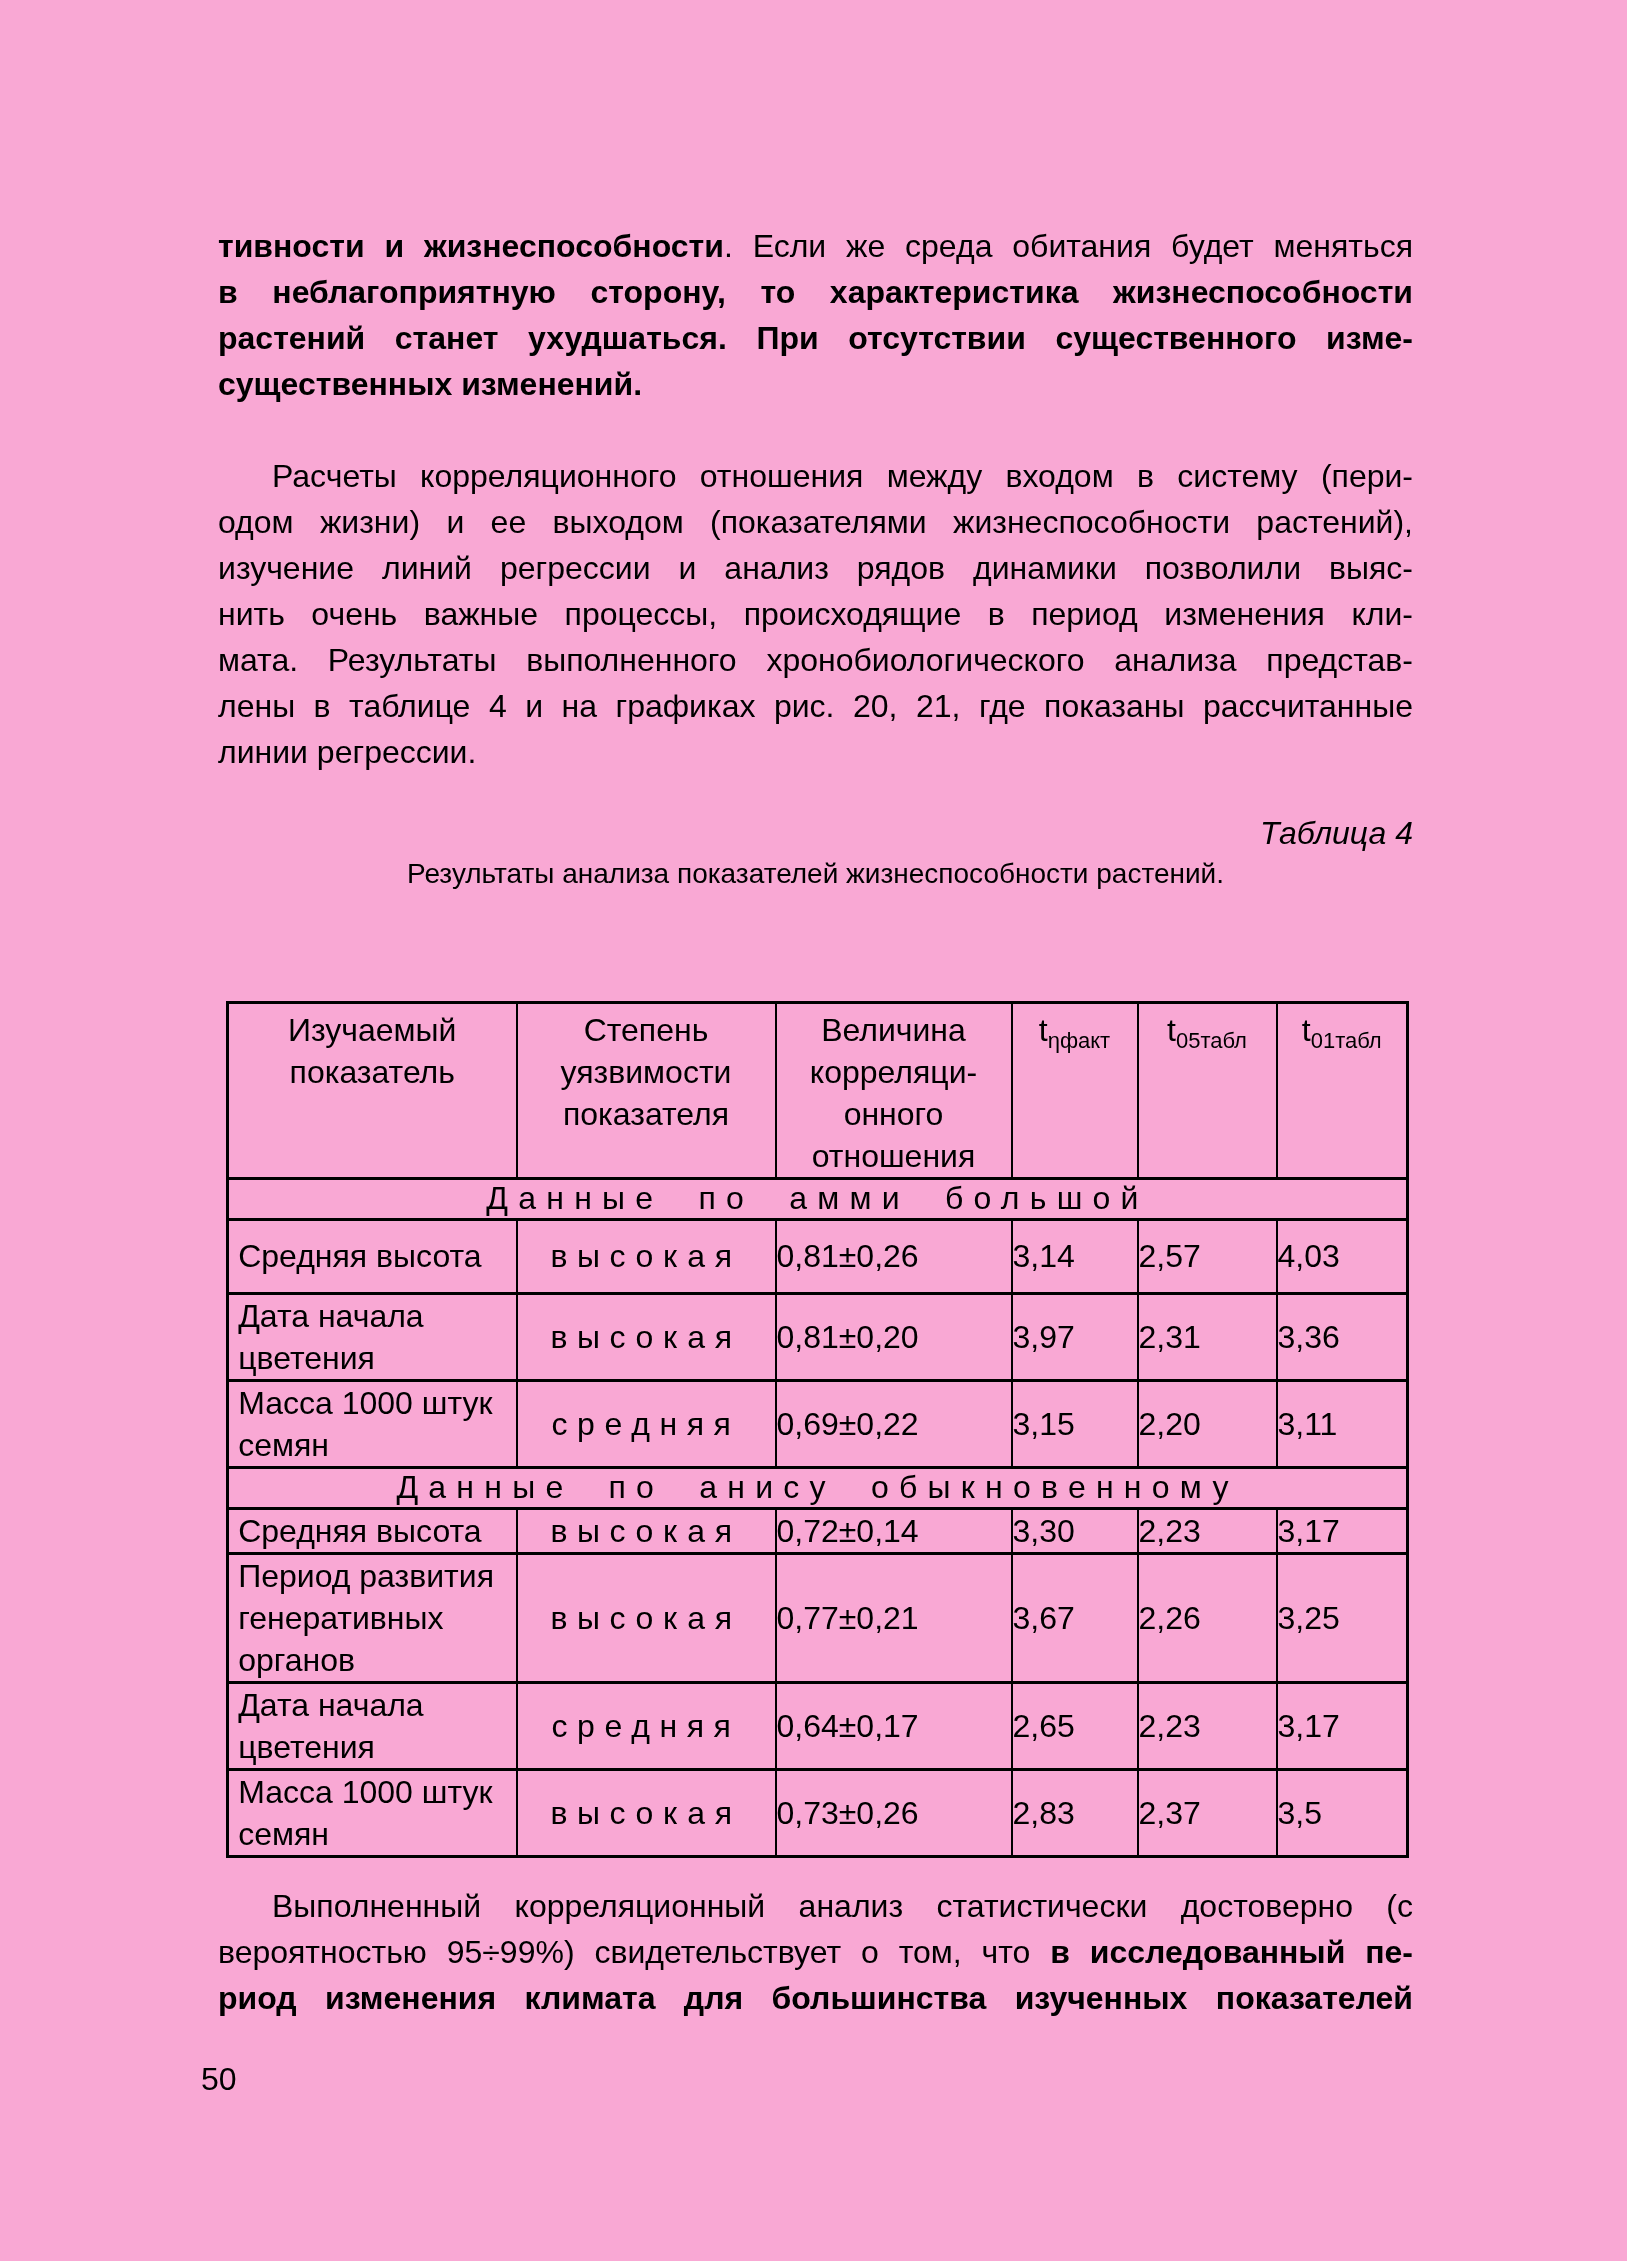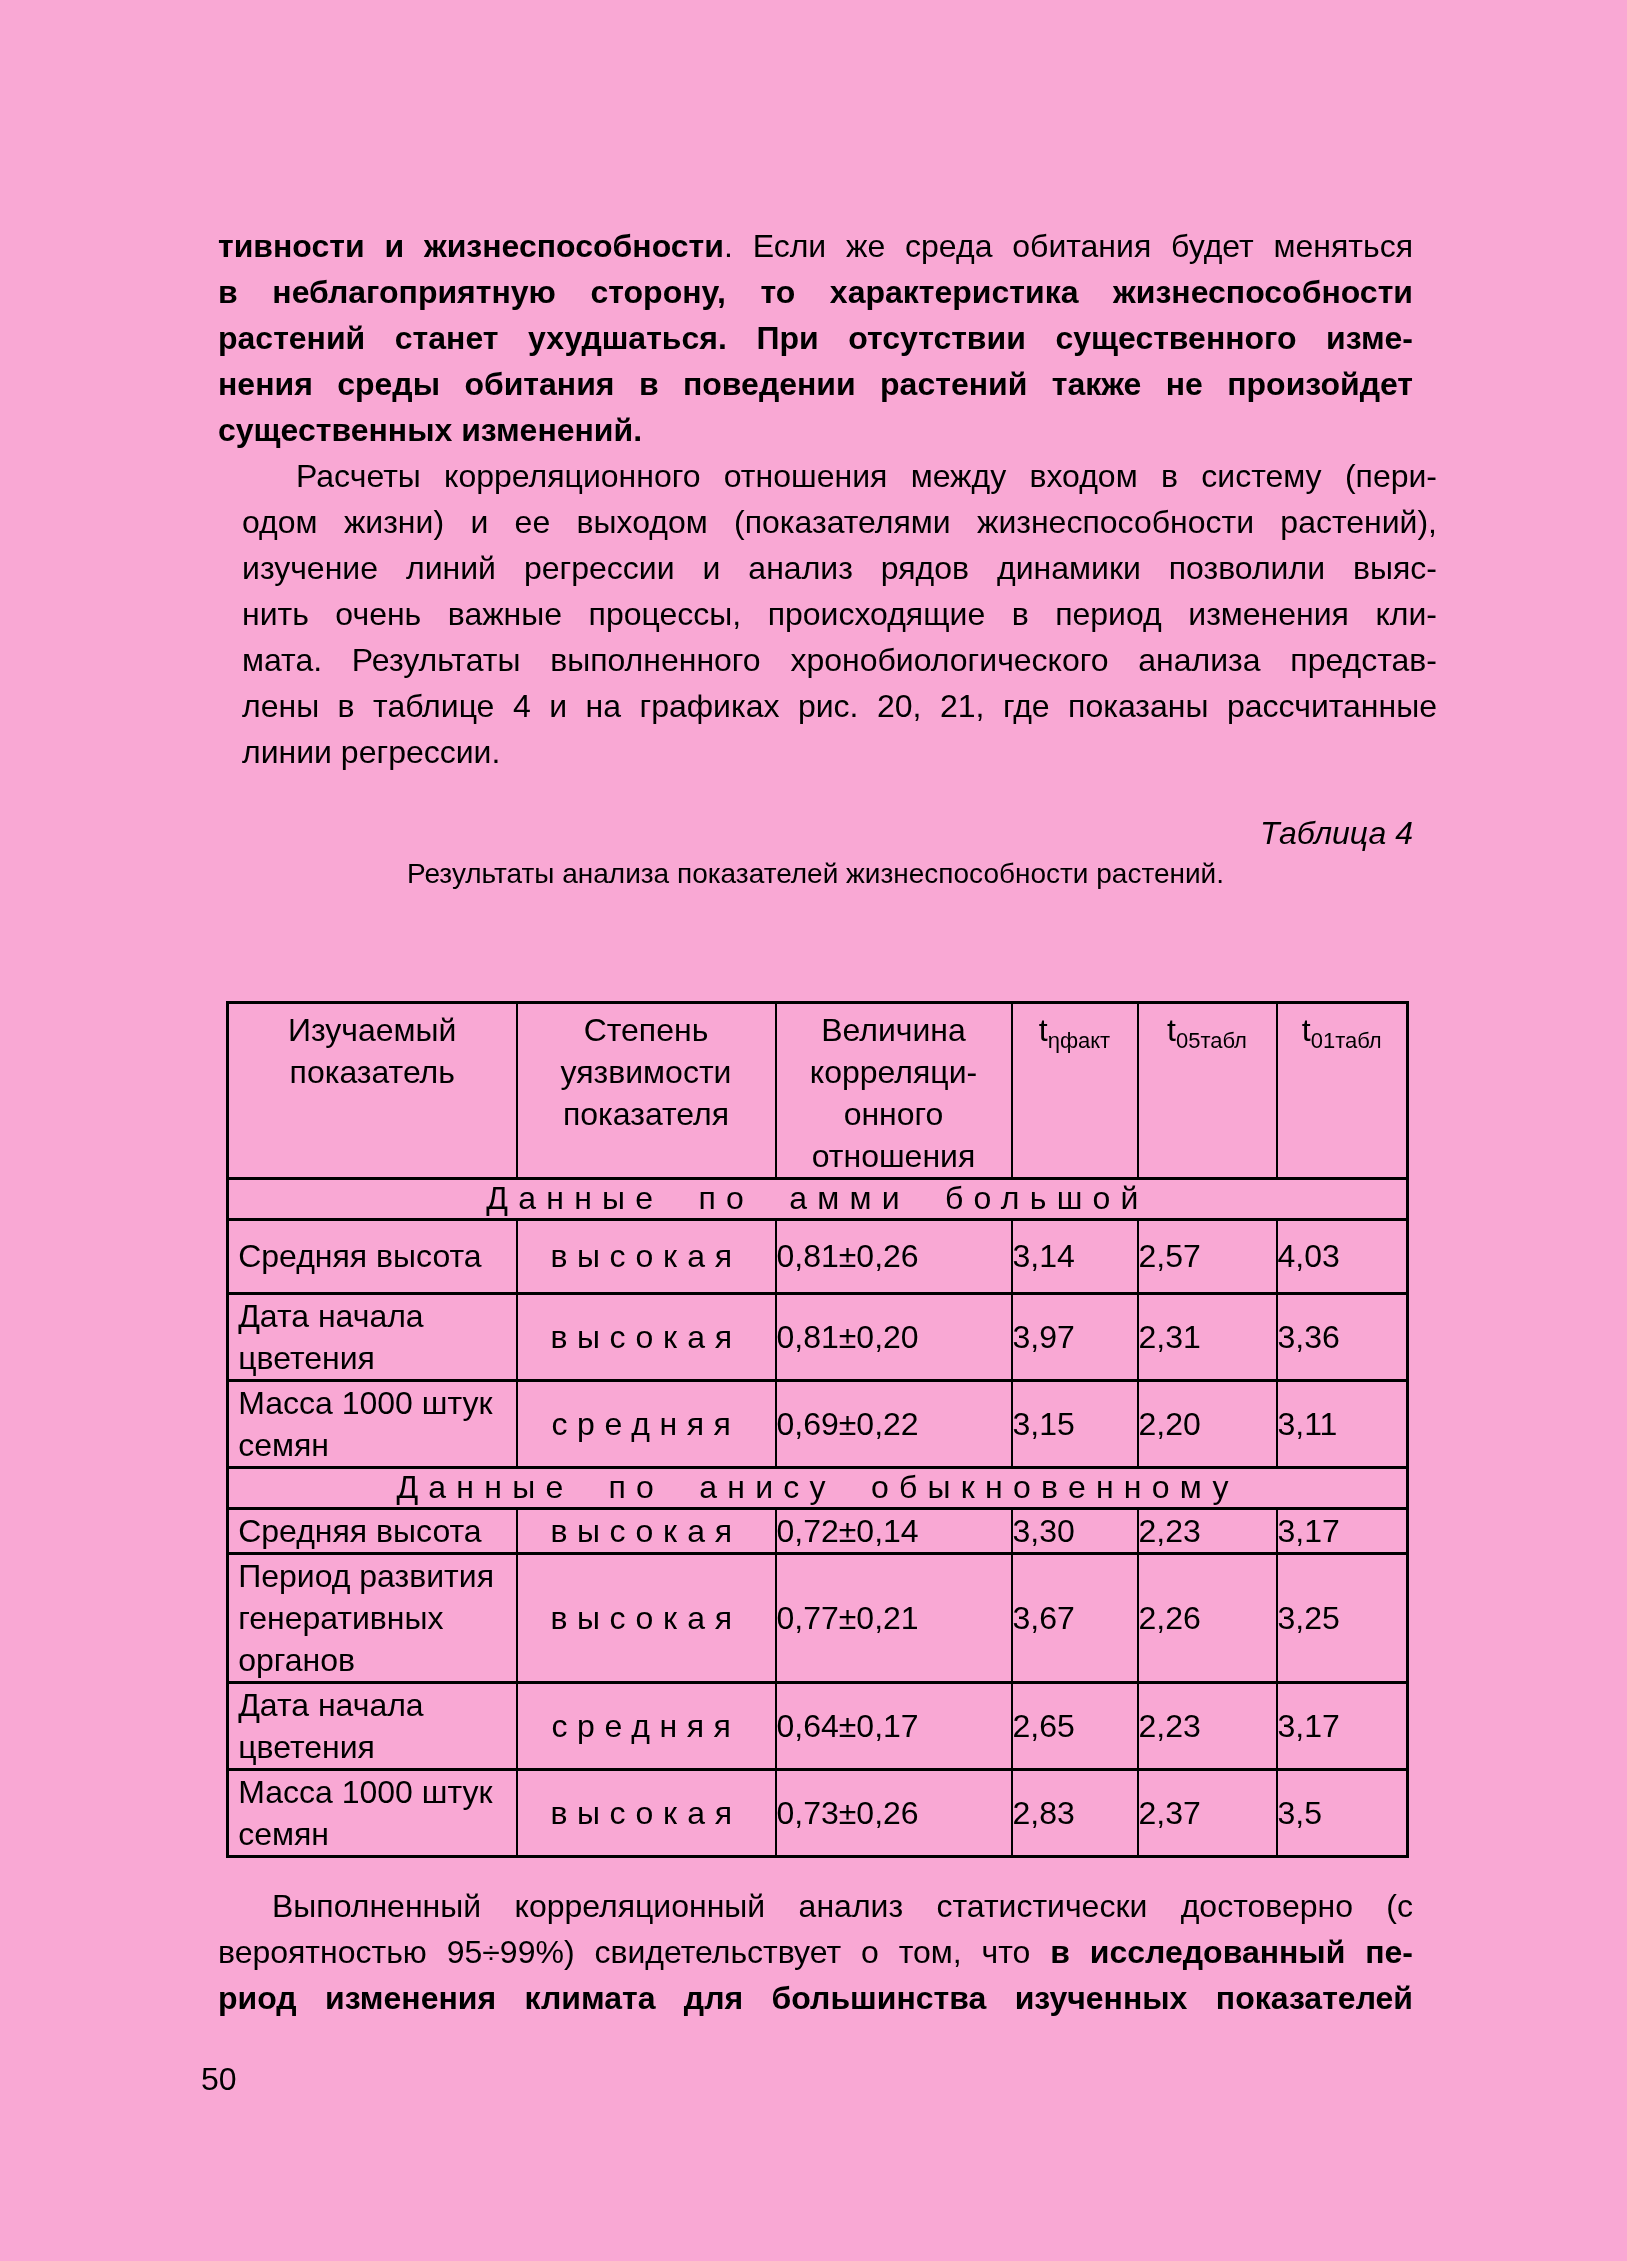--- a/index.html
+++ b/index.html
@@ -41,25 +41,24 @@
 </style>
 </head>
 <body>
 
 <div class="page">
 
   <div class="block para" style="top:223px;">
     <div class="line j"><span class="b">тивности и жизнеспособности</span><span>. Если же среда обитания будет меняться</span></div>
     <div class="line j b">в неблагоприятную сторону, то характеристика жизнеспособности</div>
     <div class="line j b">растений станет ухудшаться. При отсутствии существенного изме-</div>
-    <div class="line j b">нения среды обитания в поведении растений также не произойдет</div>
     <div class="line b">существенных изменений.</div>
   </div>
 
-  <div class="block para" style="top:453px;margin-left:24px;">
+  <div class="block para" style="top:453px;">
     <div class="line j ind">Расчеты корреляционного отношения между входом в систему (пери-</div>
     <div class="line j">одом жизни) и ее выходом (показателями жизнеспособности растений),</div>
     <div class="line j">изучение линий регрессии и анализ рядов динамики позволили выяс-</div>
     <div class="line j">нить очень важные процессы, происходящие в период изменения кли-</div>
     <div class="line j">мата. Результаты выполненного хронобиологического анализа представ-</div>
     <div class="line j">лены в таблице 4 и на графиках рис. 20, 21, где показаны рассчитанные</div>
     <div class="line">линии регрессии.</div>
   </div>
 
   <div class="block caption" style="top:815px;">Таблица 4</div>

